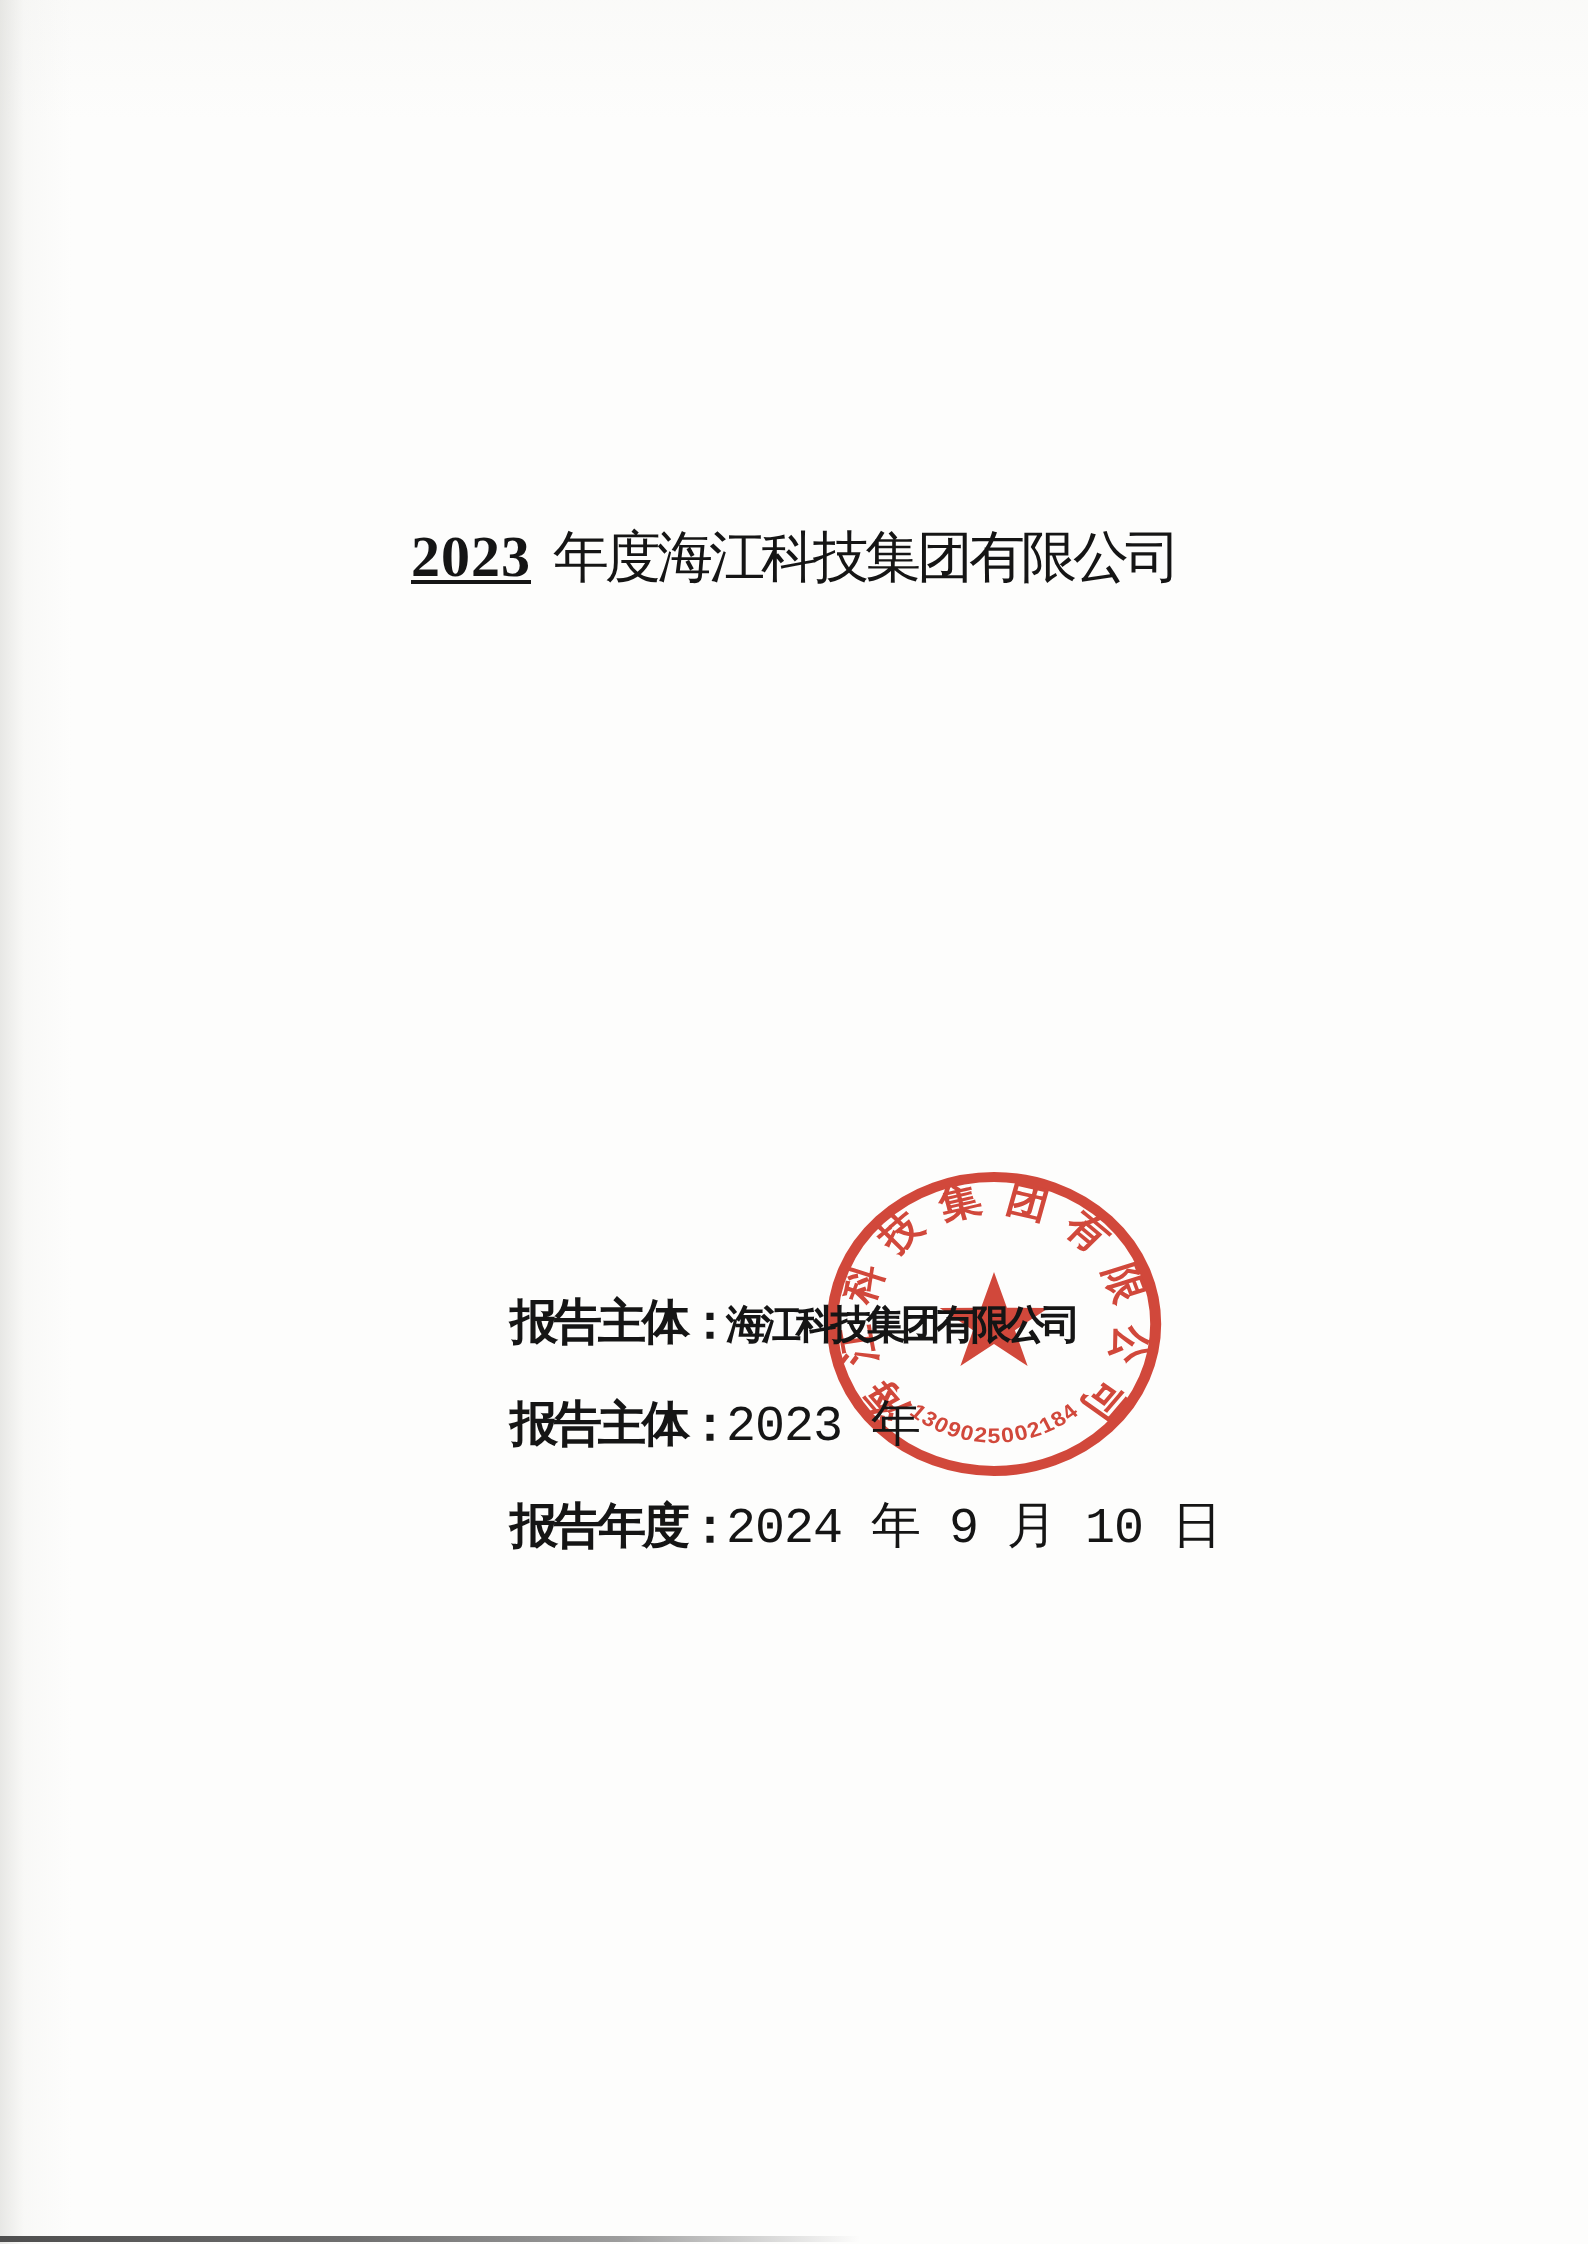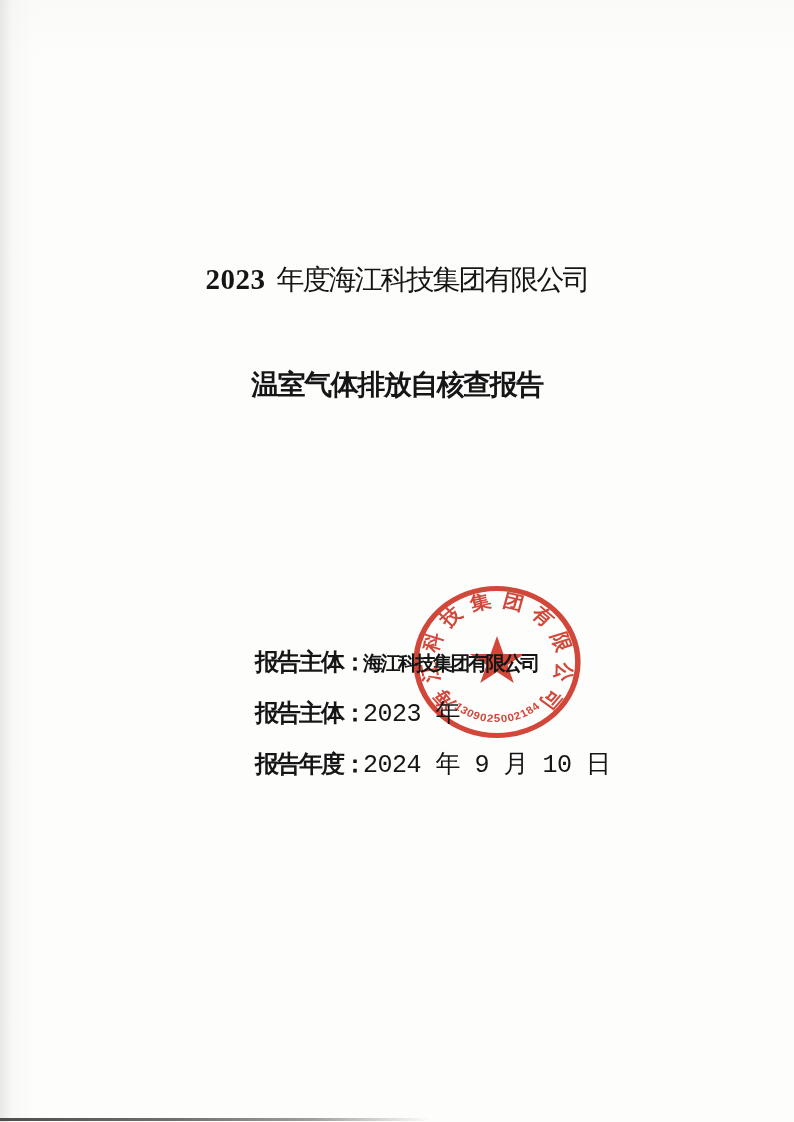--- a/index.html
+++ b/index.html
@@ -17,20 +17,21 @@
   }
   .title{
     position:absolute; top:262px; left:0; width:794px;
     text-align:center; white-space:nowrap;
     line-height:34px;
   }
   .title .t-num{
     font-family:"Liberation Serif","DejaVu Serif",serif;
     font-size:29px; font-weight:600; letter-spacing:0.5px;
     margin-right:11px;
+    text-decoration:underline;
   }
   .title .t-cjk{
     font-family:"Liberation Sans", sans-serif;
     font-size:28px; font-weight:400; letter-spacing:-2px;
   }
   .subtitle{
     position:absolute; top:368px; left:0; width:794px;
     text-align:center; white-space:nowrap;
     font-size:28px; font-weight:700; letter-spacing:-1.5px;
     line-height:34px;
@@ -65,21 +66,20 @@
 </style>
 </head>
 <body>
 
 <div class="page">
 
   <div class="title">
     <span class="t-num">2023</span><span class="t-cjk">年度海江科技集团有限公司</span>
   </div>
 
-  <div class="subtitle">温室气体排放自核查报告</div>
 
   <svg class="stamp" width="200" height="180" viewBox="-100 -90 200 180" aria-hidden="true">
     <g id="stampScale" transform="scale(1.1,1)">
       <circle id="stampRing" r="73.5" fill="none" stroke-width="5" stroke="#d03a2c"></circle>
       <polygon id="stampStar" points="0.00,-26.00 5.88,-8.09 24.73,-8.03 9.51,3.09 15.28,21.03 0.00,10.00 -15.28,21.03 -9.51,3.09 -24.73,-8.03 -5.88,-8.09" fill="#d03a2c"></polygon>
       <g id="stampCompany">
           <text transform="rotate(-128) translate(0,-62)" text-anchor="middle" dominant-baseline="central" font-size="19" font-weight="700" fill="#d03a2c">海</text>
           <text transform="rotate(-99.55555555555556) translate(0,-62)" text-anchor="middle" dominant-baseline="central" font-size="19" font-weight="700" fill="#d03a2c">江</text>
           <text transform="rotate(-71.11111111111111) translate(0,-62)" text-anchor="middle" dominant-baseline="central" font-size="19" font-weight="700" fill="#d03a2c">科</text>
           <text transform="rotate(-42.66666666666667) translate(0,-62)" text-anchor="middle" dominant-baseline="central" font-size="19" font-weight="700" fill="#d03a2c">技</text>

